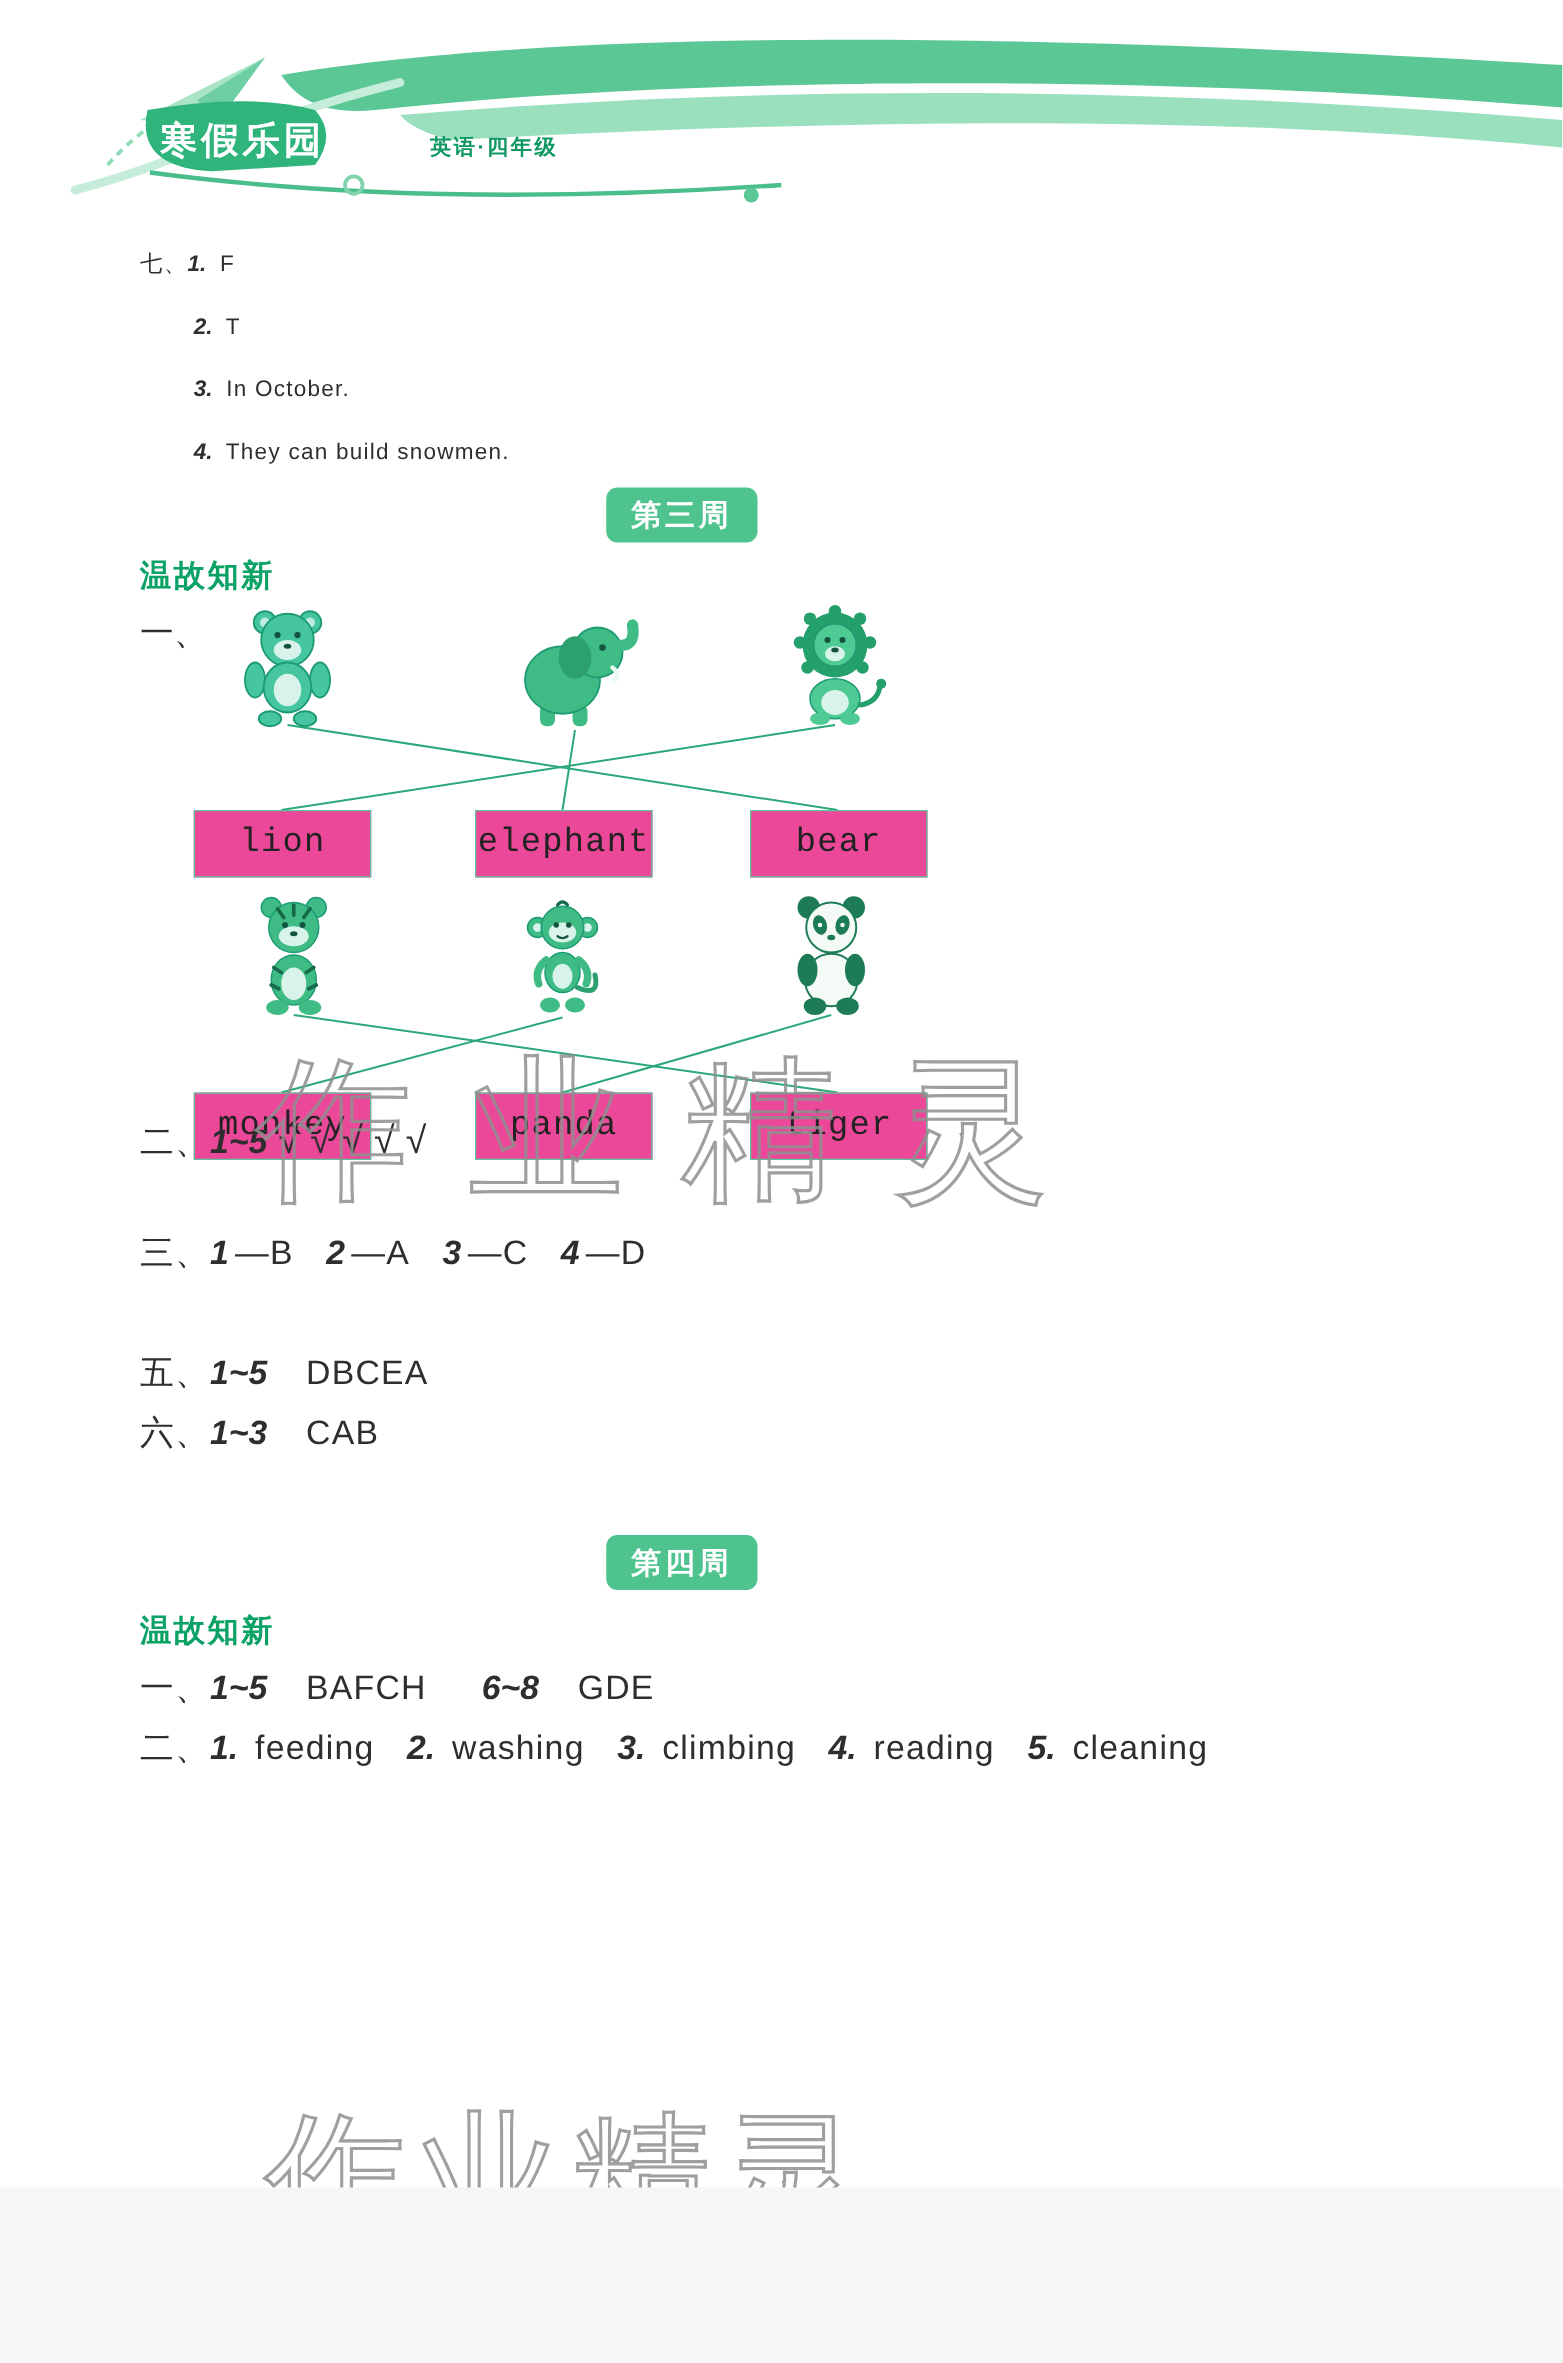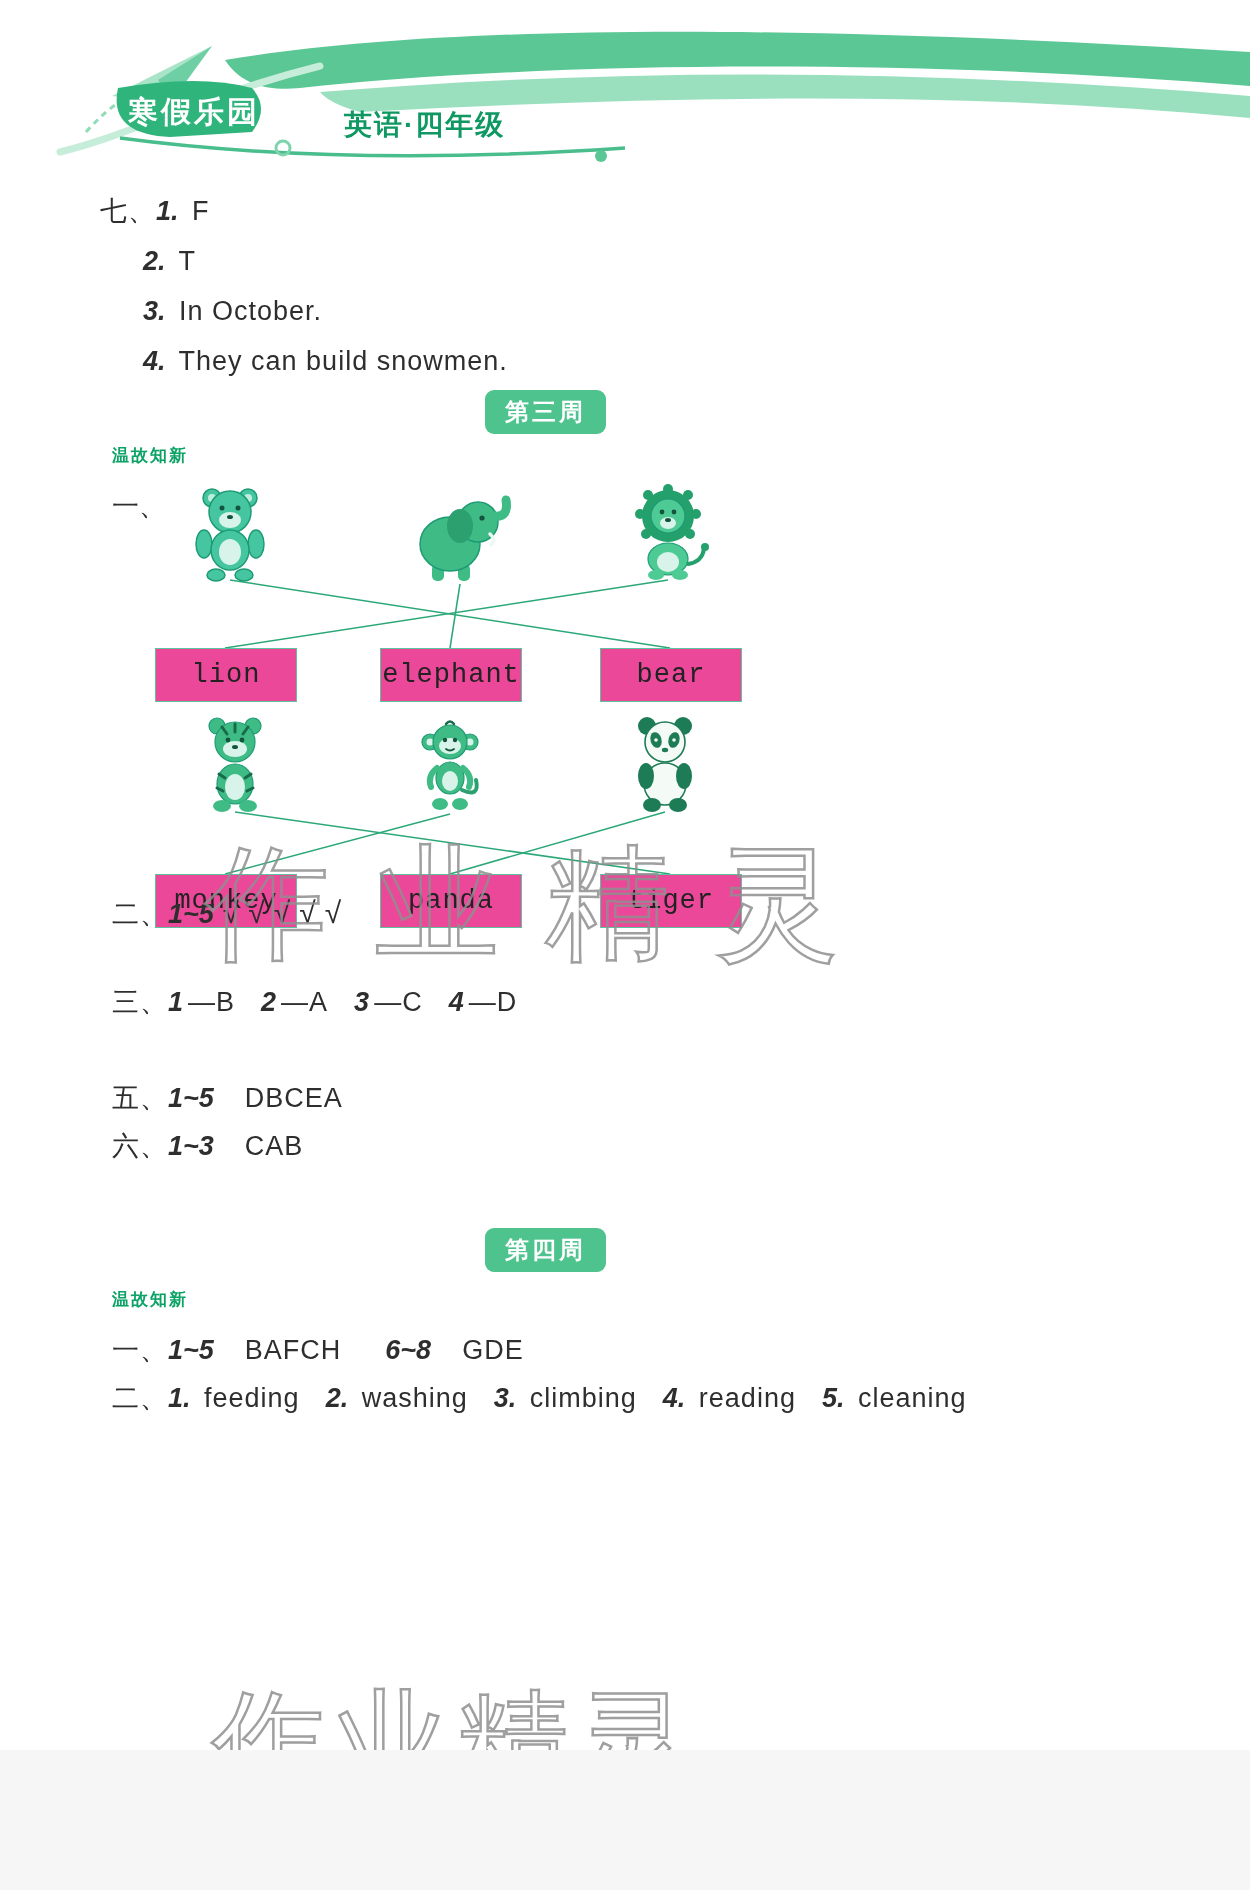--- a/index.html
+++ b/index.html
@@ -2,38 +2,38 @@
 <html><head>
 <meta charset="utf-8">
 <style>
   html,body{margin:0;padding:0;}
   body{width:1250px;height:1890px;background:#f6f6f6;font-family:"Liberation Sans",sans-serif;}
   .page{position:relative;width:1250px;height:1750px;background:#ffffff;overflow:hidden;color:#2e2e2e;}
 
   
   .header-svg{position:absolute;left:0;top:0;}
   .logo-text{position:absolute;left:128px;top:92px;font-size:30px;font-weight:700;color:#ffffff;letter-spacing:3px;z-index:3;}
-  .subtitle-text{position:absolute;left:344px;top:106px;font-size:28px;font-weight:700;color:#0f9862;letter-spacing:2px;z-index:3;}
+  .subtitle-text{position:absolute;left:344px;top:106px;font-size:17px;font-weight:700;color:#0f9862;letter-spacing:2px;z-index:3;}
 
   
   .ans-line{position:absolute;left:112px;white-space:nowrap;font-size:27px;color:#2e2e2e;line-height:48px;}
   .seg{vertical-align:baseline;}
   .seg-label{letter-spacing:1px;}
   .seg-num{font-weight:700;font-style:italic;margin-right:5px;}
   .seg-plain{letter-spacing:1px;}
   .seg-gap{display:inline-block;width:26px;}
   .seg-biggap{display:inline-block;width:44px;}
   .seg-check{font-size:30px;letter-spacing:9px;margin-left:4px;}
 
-  .section-seven{position:absolute;left:100px;top:186px;font-size:27px;}
+  .section-seven{position:absolute;left:112px;top:186px;font-size:18px;}
   .section-seven .s7-line{white-space:nowrap;height:50px;line-height:50px;}
   .section-seven .indent{padding-left:43px;}
 
   .badge{position:absolute;left:485px;background:#4ec38e;color:#ffffff;font-weight:700;font-size:24px;letter-spacing:3px;padding:6px 20px;border-radius:9px;z-index:2;}
-  .green-heading{position:absolute;left:112px;font-size:17px;font-weight:700;color:#0ba265;letter-spacing:2px;}
+  .green-heading{position:absolute;left:112px;font-size:25px;font-weight:700;color:#0ba265;letter-spacing:2px;}
 
   
   .match-group{position:absolute;left:112px;width:1026px;}
   .g1{top:482px;height:225px;}
   .g2{top:714px;height:218px;}
   .ex-label{position:absolute;left:0;top:6px;font-size:27px;color:#2e2e2e;}
   .animal{position:absolute;}
   .match-lines{position:absolute;left:0;top:0;}
   .match-box{position:absolute;width:140px;height:52px;border:1.6px solid #5ec39a;background:#ec4899;display:flex;align-items:center;justify-content:center;font-family:Liberation Mono, monospace;font-size:27px;color:#222222;letter-spacing:1px;}
 

